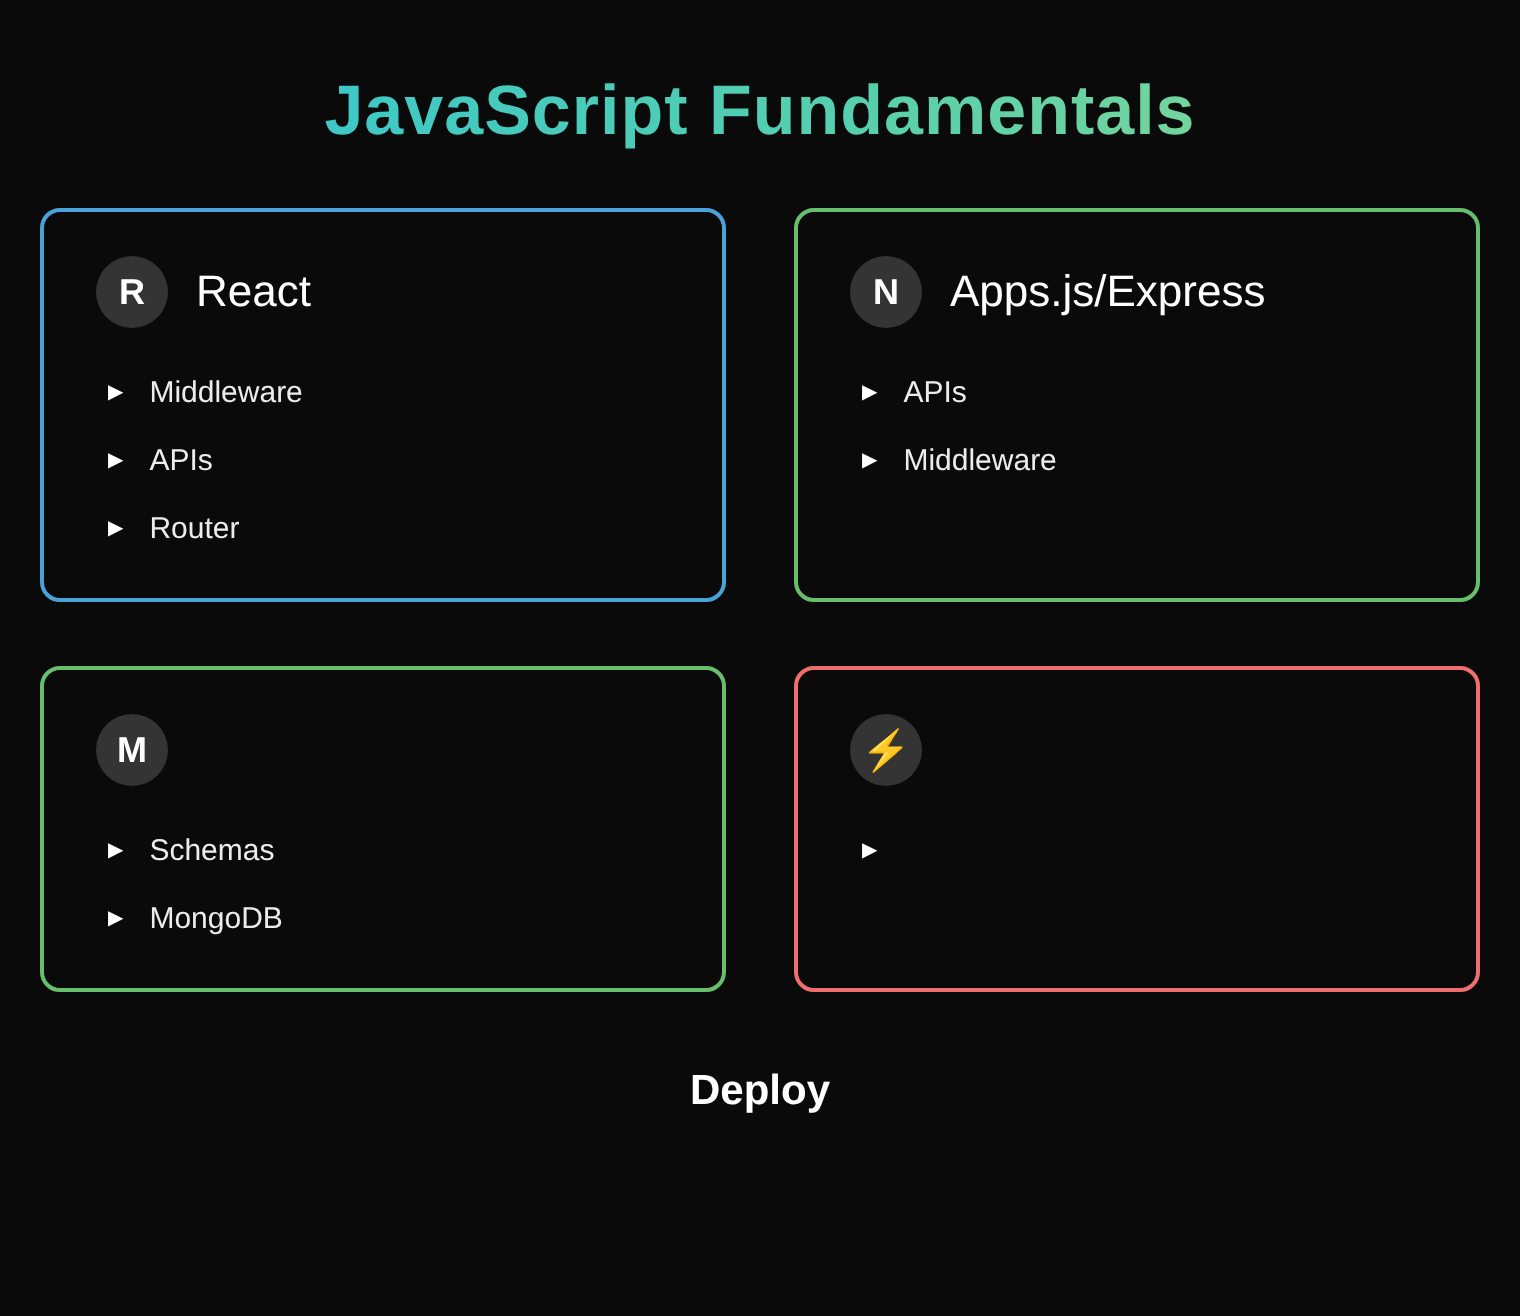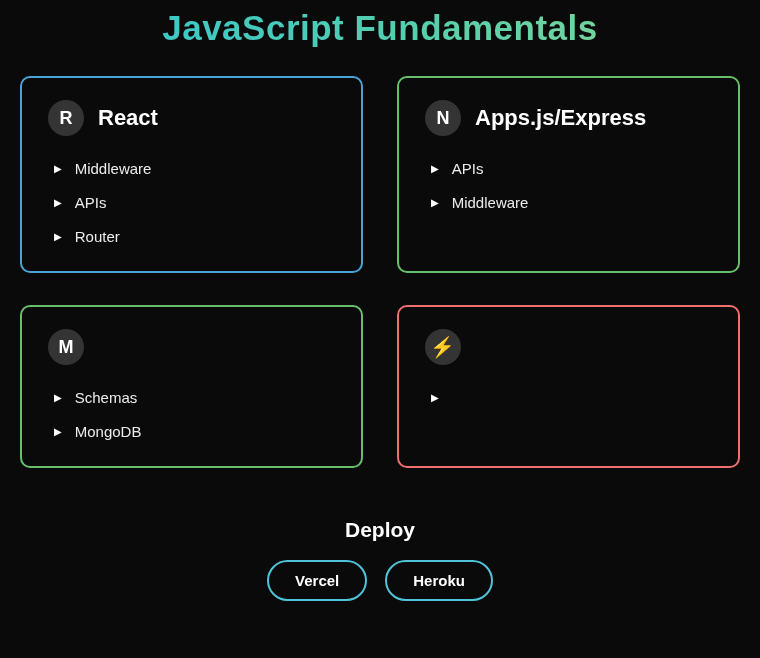--- a/index.html
+++ b/index.html
@@ -4,21 +4,21 @@
 <style>
   * { box-sizing: border-box; margin: 0; padding: 0; }
   html, body {
     width: 760px;
     height: 658px;
     background: #0a0a0a;
     font-family: "Liberation Sans", sans-serif;
     overflow: hidden;
   }
   .page-title {
-    margin-top: 8px;
+    margin-top: 36px;
     text-align: center;
     font-size: 35px;
     font-weight: bold;
     letter-spacing: 0.5px;
     background: linear-gradient(90deg, #2fc3d6 0%, #55cfae 55%, #8ed98e 100%);
     -webkit-background-clip: text;
     background-clip: text;
     color: transparent;
   }
   .cards-grid {
@@ -49,21 +49,21 @@
     font-size: 18px;
     display: flex;
     align-items: center;
     justify-content: center;
     flex: 0 0 auto;
   }
   .badge-bolt { color: #ff9f2e; font-size: 20px; }
   .card-title {
     color: #ffffff;
     font-size: 22px;
-    font-weight: bold;
+    font-weight: normal;
   }
   .items {
     margin-top: 22px;
     display: flex;
     flex-direction: column;
     gap: 13px;
     padding-left: 6px;
   }
   .item {
     display: flex;
@@ -74,21 +74,21 @@
     line-height: 21px;
     cursor: pointer;
   }
   .bullet {
     font-size: 10px;
     color: #ffffff;
     flex: 0 0 auto;
   }
   
   .deploy-section {
-    margin-top: 50px;
+    margin-top: 38px;
     text-align: center;
   }
   .deploy-heading {
     color: #ffffff;
     font-size: 21px;
     font-weight: bold;
   }
   .deploy-buttons {
     margin-top: 18px;
     display: flex;
@@ -176,17 +176,13 @@
       <div class="item">
         <span class="bullet">▶</span>
       </div>
     </div>
   </div>
 
 </div>
 
 <div class="deploy-section">
   <div class="deploy-heading">Deploy</div>
-  <div class="deploy-buttons">
-    <button class="deploy-btn">Vercel</button>
-    <button class="deploy-btn">Heroku</button>
-  </div>
 </div>
 
 </body></html>

